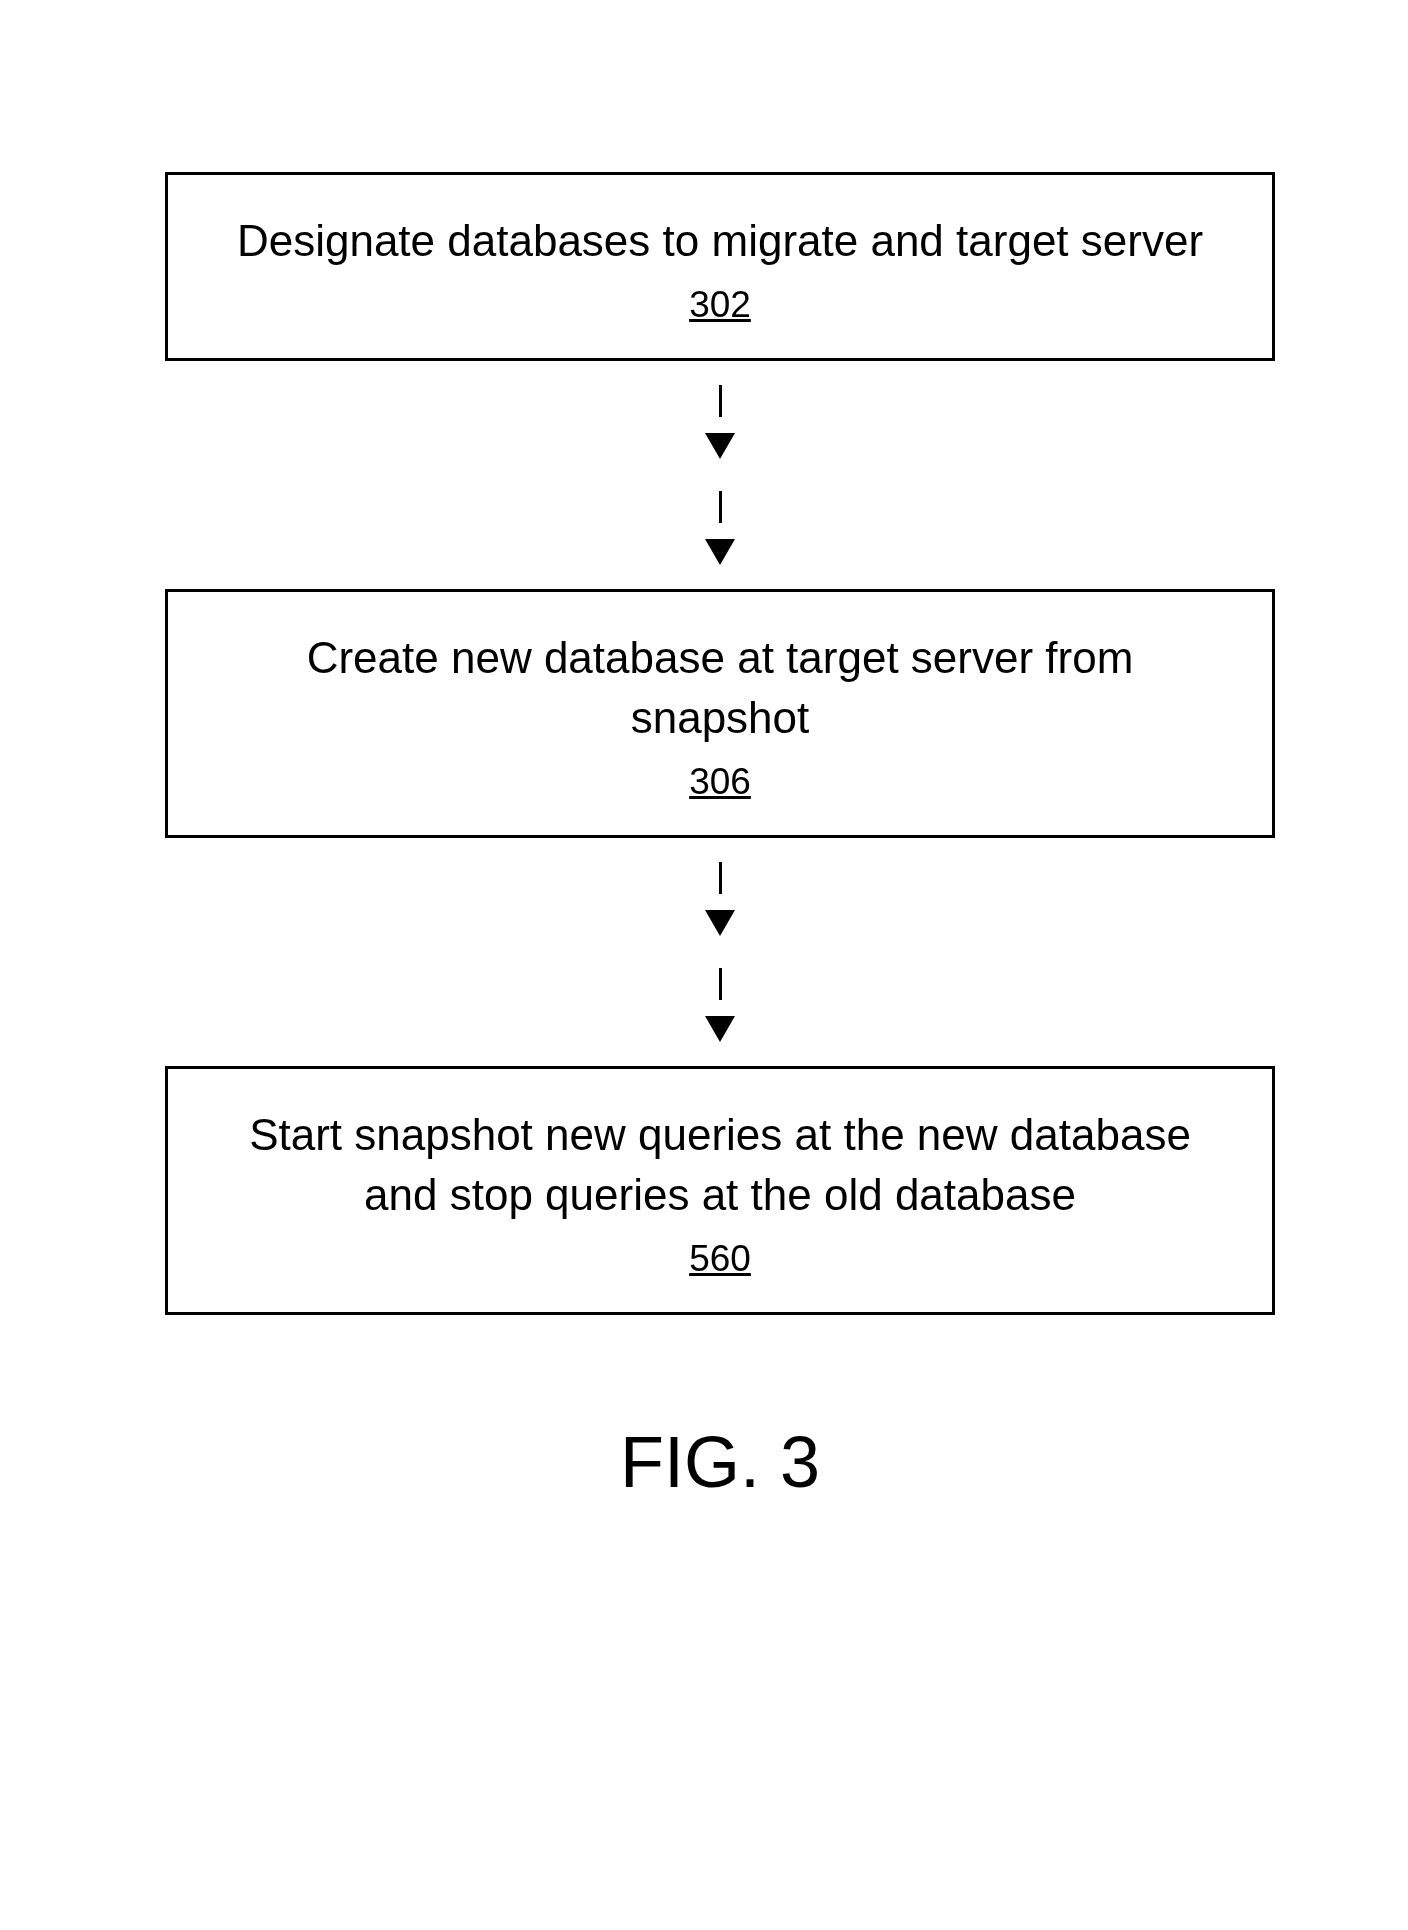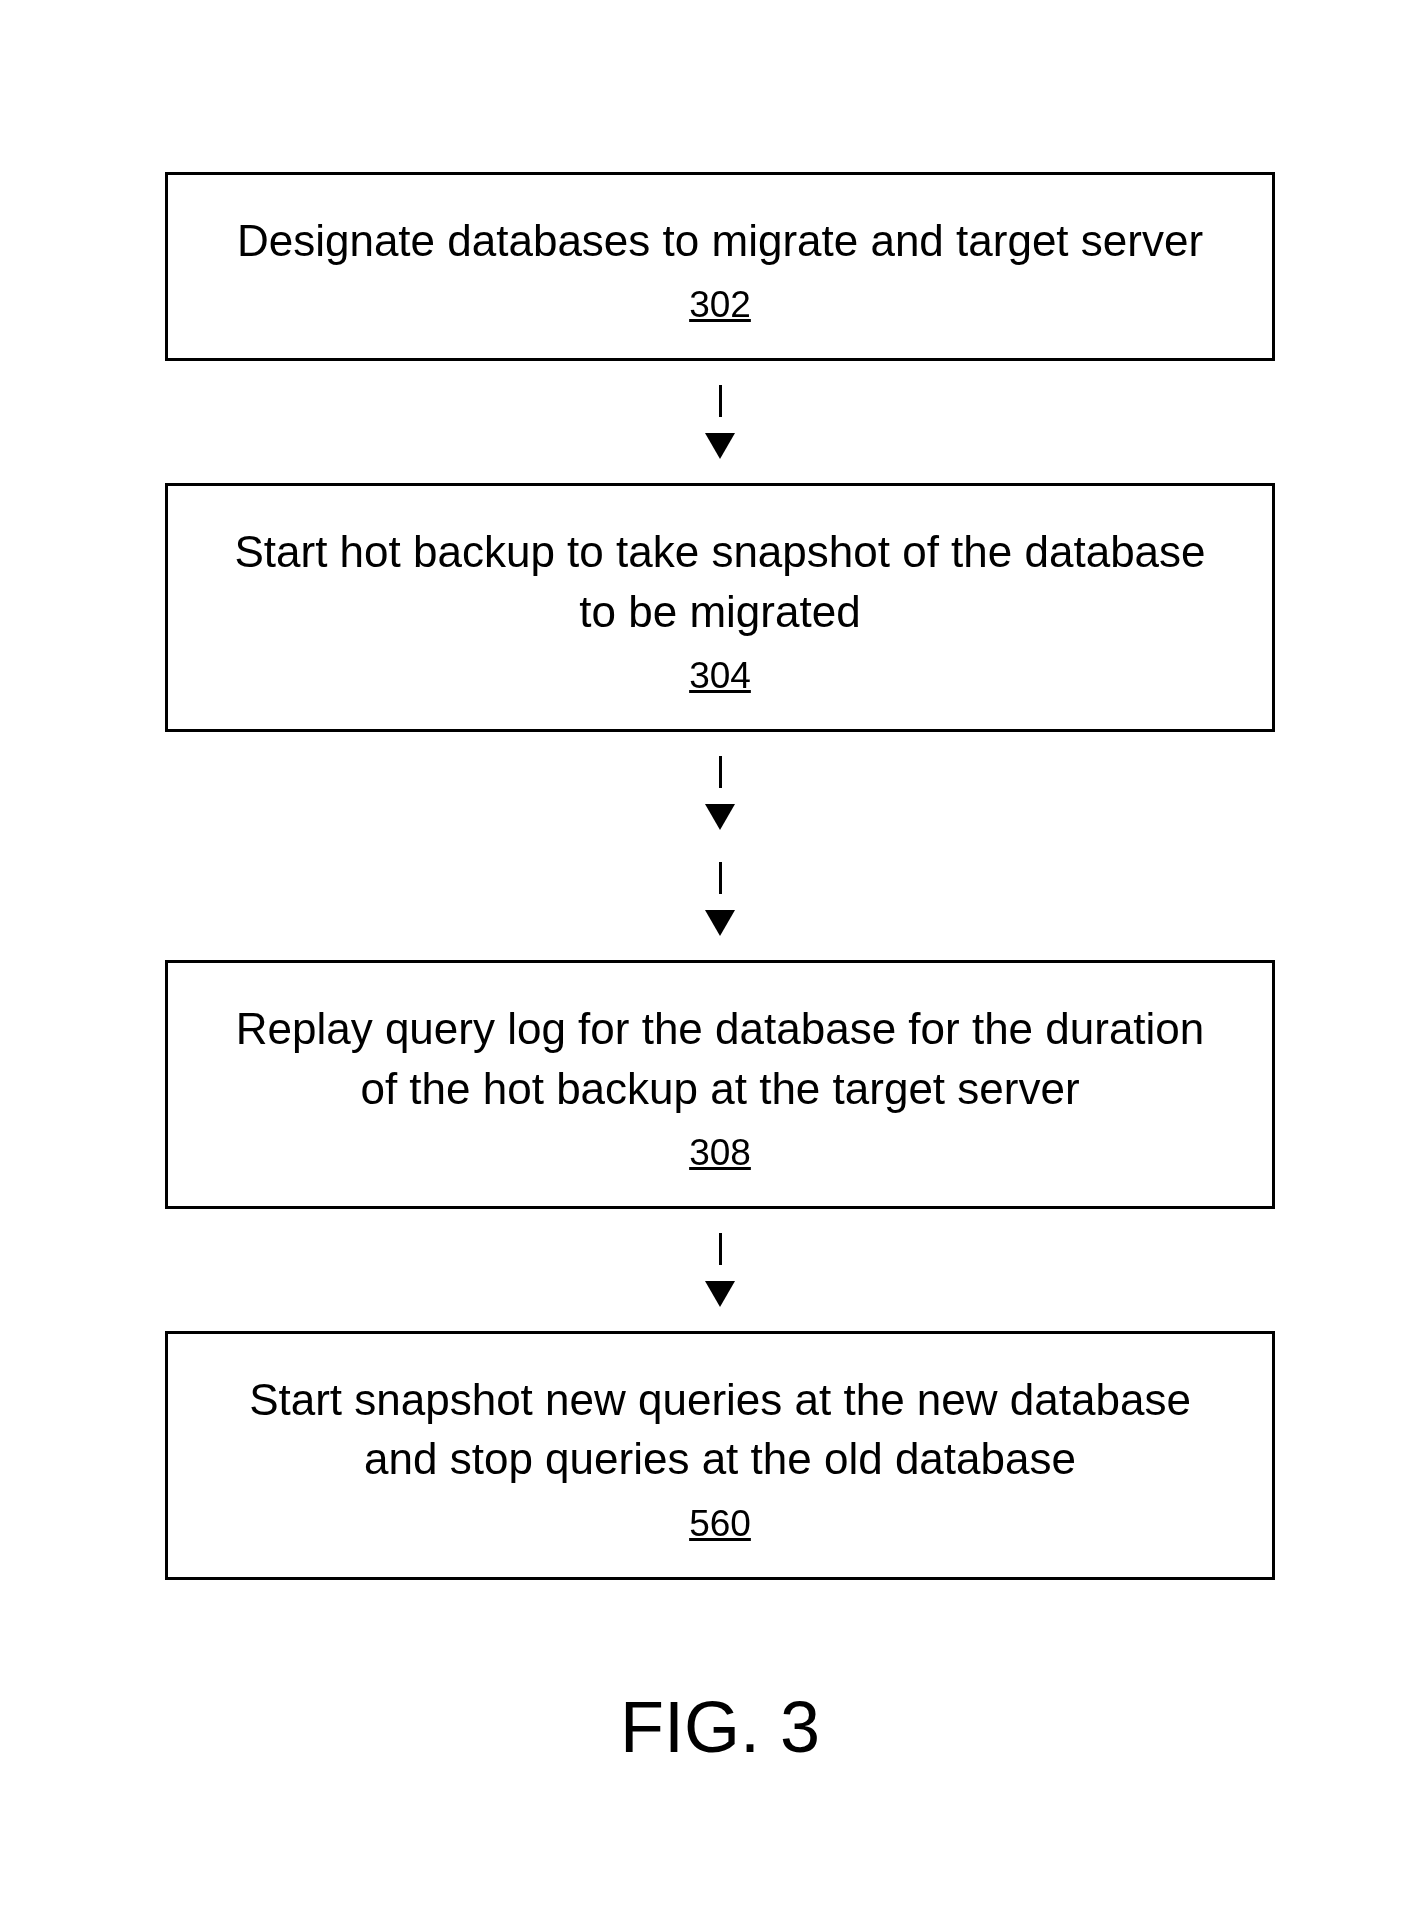--- a/index.html
+++ b/index.html
@@ -74,40 +74,36 @@
   <div class="box">
     <div class="box-text">Designate databases to migrate and target server</div>
     <span class="box-ref">302</span>
   </div>
 
   <div class="arrow">
     <div class="arrow-line"></div>
     <div class="arrow-head"></div>
   </div>
 
+
+  <div class="arrow">
+    <div class="arrow-line"></div>
+    <div class="arrow-head"></div>
+  </div>
+
   <div class="box">
-    <div class="box-text">Start hot backup to take snapshot of the database to be migrated</div>
-    <span class="box-ref">304</span>
+    <div class="box-text">Create new database at target server from snapshot</div>
+    <span class="box-ref">306</span>
   </div>
 
   <div class="arrow">
     <div class="arrow-line"></div>
     <div class="arrow-head"></div>
   </div>
 
-
-  <div class="arrow">
-    <div class="arrow-line"></div>
-    <div class="arrow-head"></div>
-  </div>
-
-  <div class="box">
-    <div class="box-text">Replay query log for the database for the duration of the hot backup at the target server</div>
-    <span class="box-ref">308</span>
-  </div>
 
   <div class="arrow">
     <div class="arrow-line"></div>
     <div class="arrow-head"></div>
   </div>
 
   <div class="box">
     <div class="box-text">Start snapshot new queries at the new database and stop queries at the old database</div>
     <span class="box-ref">560</span>
   </div>

